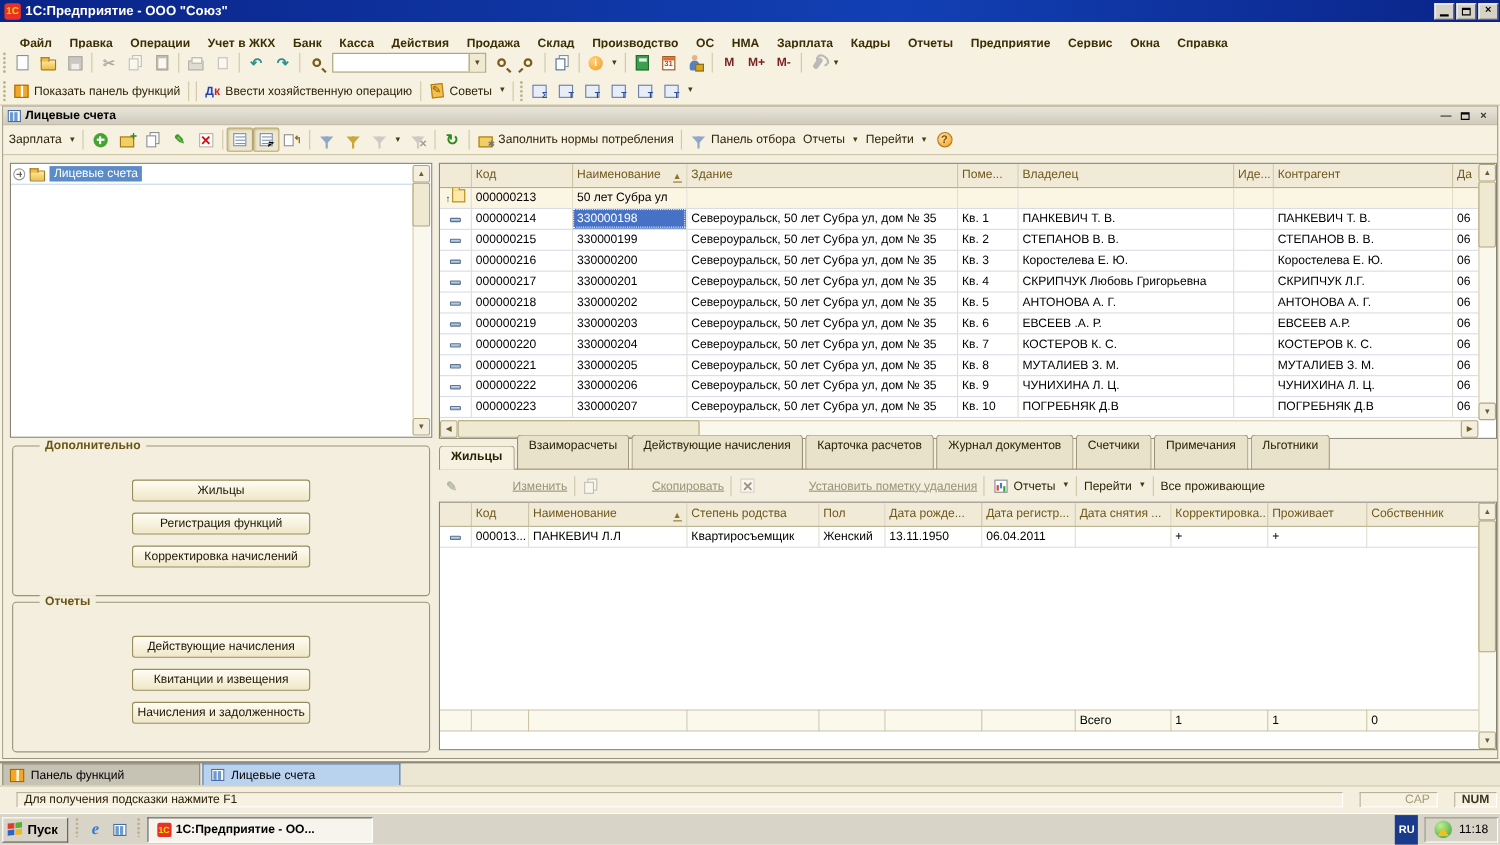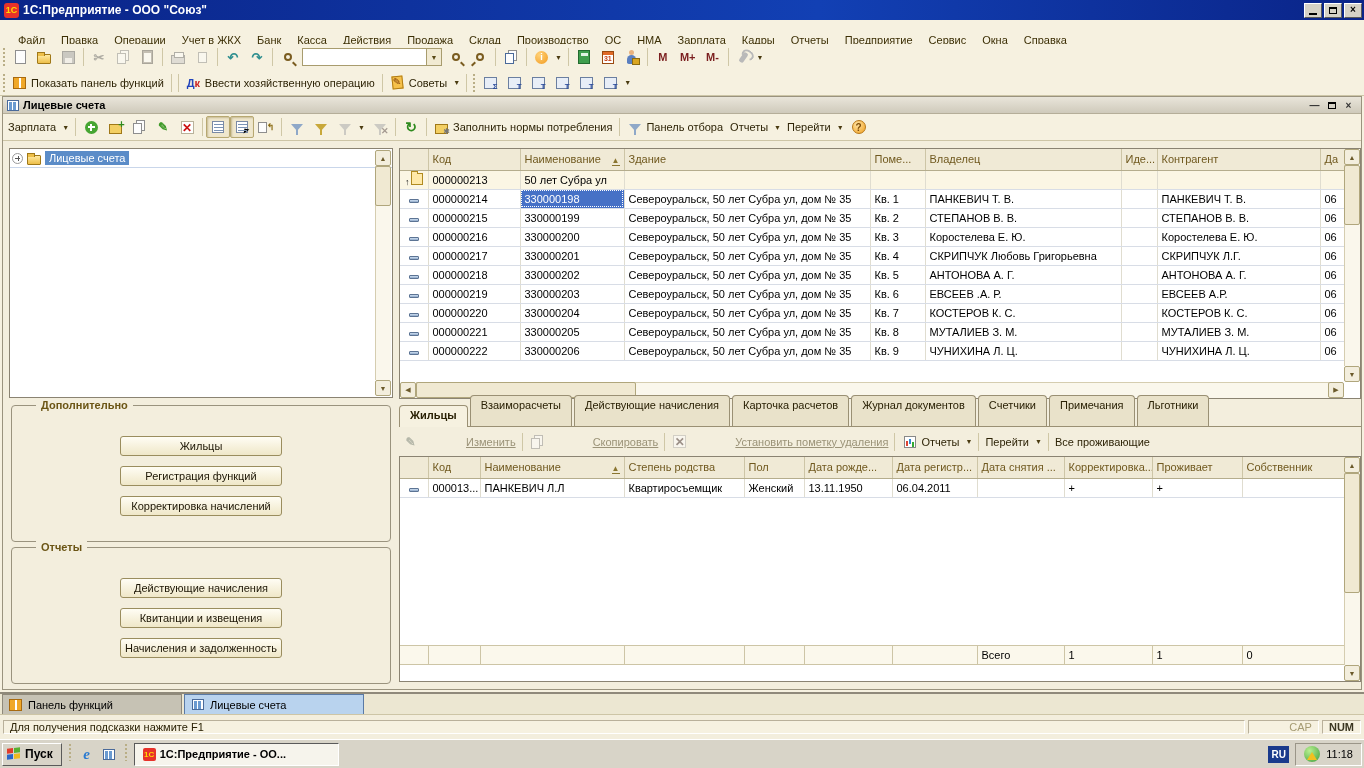--- a/index.html
+++ b/index.html
@@ -14,21 +14,21 @@
     font-weight:bold; font-size:9px; display:flex; align-items:center; justify-content:center; margin:0 4px 0 2px; }
   .titlebar .t-text { font-weight:bold; font-size:12px; flex:1; }
   .winbtn { width:18px; height:15px; background:#d6d2c6; border:1px solid; border-color:#fff #5a5a5a #5a5a5a #fff;
     margin-left:2px; display:flex; align-items:center; justify-content:center; font-size:10px; color:#000; font-weight:bold; line-height:1; }
   .glyph-min { width:8px; height:2px; background:#000; margin-top:8px; }
   .glyph-restore { width:8px; height:7px; border:1px solid #000; border-top:2px solid #000; position:relative; background:#d6d2c6; }
   .glyph-restore::before { content:""; position:absolute; right:-3px; top:-5px; width:8px; height:7px; border:1px solid #000; border-top:2px solid #000; z-index:-1; }
 
   
   .menubar { position:absolute; left:0; top:20px; width:1364px; height:40px; background:#f6f1e0;
-    display:flex; align-items:center; border-bottom:1px solid #e2dcc4; padding-left:10px; }
+    display:flex; align-items:center; border-bottom:1px solid #e2dcc4; padding-left:10px;font-weight:bold; }
   .menu-item { padding:3px 8px; color:#3c2f05; cursor:default; }
   .grip { width:4px; align-self:stretch; margin:3px 2px;
     background-image:radial-gradient(circle, #b9ae86 1px, transparent 1.3px); background-size:4px 4px; }
 
   
   .tbar { position:absolute; left:0; width:1364px; background:#f6f1e0; display:flex; align-items:center; }
   .tb-std { top:44px; height:26px; }
   .tb-cmd { top:70px; height:26px; border-bottom:1px solid #cdc6a8; }
   .tbtn { height:22px; min-width:24px; padding:0 2px; display:flex; align-items:center; justify-content:center;
     border:1px solid transparent; border-radius:2px; gap:3px; color:#2e2407; white-space:nowrap; }
@@ -157,37 +157,37 @@
   .tab-underline { position:absolute; left:396px; top:284px; width:962px; height:1px; background:#9a9074; }
 
   .res-tb { position:absolute; left:396px; top:287px; width:962px; height:25px; display:flex; align-items:center; background:#f3eedd; }
   .res-tb .tbtn u { text-decoration:underline;margin-left:44px; }
 
   
   .wtabs { position:absolute; left:0; top:692px; width:1364px; height:22px; background:#ece7d2; border-top:2px solid #8f897a; display:flex; align-items:flex-end; padding-left:2px; gap:2px; }
   .wtab { height:20px; display:flex; align-items:center; gap:4px; padding:0 10px 0 4px; border:1px solid #8f897a; border-bottom:none; background:#c6c2b4; min-width:180px; }
   .wtab.active { background:#b9d3ee; border-color:#5a7aa5; }
   .statusbar { position:absolute; left:0; top:714px; width:1364px; height:25px; background:#f3eedd; display:flex; align-items:center; gap:3px; padding:2px 3px; border-top:1px solid #cdc5a6; }
-  .status-cell { border:1px solid; border-color:#b9b09a #fff #fff #b9b09a; height:14px; display:flex; align-items:center; padding:0 6px; background:#f6f1e0; }
+  .status-cell { border:1px solid; border-color:#b9b09a #fff #fff #b9b09a; height:14px; display:flex; align-items:center; padding:0 6px; background:#f6f1e0;margin-left:12px; }
   .status-hint { flex:1; color:#2a2105; }
   .cap { color:#a59b72;padding-left:40px; } .num { color:#3a3520; font-weight:bold; }
 
   
   .taskbar { position:absolute; left:0; top:739px; width:1364px; height:29px; background:#d8d4c8; border-top:1px solid #fff; display:flex; align-items:center; padding:0 2px; gap:4px; }
   .startbtn { height:23px; display:flex; align-items:center; gap:4px; padding:0 8px 0 4px; background:#d8d4c8;
     border:1px solid; border-color:#fff #5a5a5a #5a5a5a #fff; font-weight:bold; font-size:12px; }
   .flag { width:14px; height:12px; display:grid; grid-template-columns:6px 6px; grid-template-rows:5px 5px; gap:1px; transform:skewY(-6deg); }
   .flag i:nth-child(1){background:#e03c2c;} .flag i:nth-child(2){background:#58b030;} .flag i:nth-child(3){background:#2a66c8;} .flag i:nth-child(4){background:#f0b820;}
   .ql { width:18px; height:18px; display:flex; align-items:center; justify-content:center; }
   .ie { color:#2a7ad0; font-weight:bold; font-style:italic; font-size:15px; font-family:"Liberation Serif",serif; }
   .taskbtn { height:23px; display:flex; align-items:center; gap:4px; padding:0 8px; background:#f6f4ec;
     border:1px solid; border-color:#5a5a5a #fff #fff #5a5a5a; font-weight:bold; width:205px; }
   .mini-logo { width:13px; height:13px; background:#e7322a; border-radius:2px; color:#ffd800; font-weight:bold; font-size:8px; display:flex; align-items:center; justify-content:center; }
   .tray { margin-left:auto; display:flex; align-items:center; gap:6px; }
-  .lang { width:21px; height:17px; background:#1a3a8c; color:#fff; font-size:10px; font-weight:bold; display:flex; align-items:center; justify-content:center; }
+  .lang { width:21px; height:27px; background:#1a3a8c; color:#fff; font-size:10px; font-weight:bold; display:flex; align-items:center; justify-content:center; }
   .tray-box { height:23px; border:1px solid; border-color:#9a9588 #fff #fff #9a9588; display:flex; align-items:center; gap:6px; padding:0 8px; }
   .tray-ico { width:16px; height:16px; border-radius:50%; background:radial-gradient(circle at 35% 30%,#b8f090,#3f9e3a); position:relative; }
   .tray-ico::after { content:""; position:absolute; left:3px; top:6px; width:0; height:0; border-left:5px solid transparent; border-right:5px solid transparent; border-bottom:8px solid #f2c020; }
   .clock { font-size:11px; }
 </style>
 </head>
 <body>
 
 <div class="titlebar">
   <div class="app-logo">1C</div>
@@ -678,20 +678,31 @@
             </tr>
             <tr>
               <td class="marker"><i class="g-dash"></i></td>
               <td>000000222</td>
               <td>330000206</td>
               <td>Североуральск, 50 лет Субра ул, дом № 35</td>
               <td>Кв. 9</td>
               <td>ЧУНИХИНА Л. Ц.</td>
               <td></td>
               <td>ЧУНИХИНА Л. Ц.</td>
+              <td>06</td>
+            </tr>
+            <tr>
+              <td class="marker"><i class="g-dash"></i></td>
+              <td>000000223</td>
+              <td>330000207</td>
+              <td>Североуральск, 50 лет Субра ул, дом № 35</td>
+              <td>Кв. 10</td>
+              <td>ПОГРЕБНЯК Д.В</td>
+              <td></td>
+              <td>ПОГРЕБНЯК Д.В</td>
               <td>06</td>
             </tr>
           </tbody>
       </table>
       <div class="sb-btn" style="right:0px; top:0px;">▲</div>
       <div class="sb-track-v" style="right:0px; top:16px; height:201px;"></div>
       <div class="sb-thumb" style="right:0px; top:16px; width:16px; height:60px;"></div>
       <div class="sb-btn" style="right:0px; top:217px;">▼</div>
       <div class="sb-btn" style="left:0px; bottom:0px;">◀</div>
       <div class="sb-track-h" style="left:16px; bottom:0px; width:913px;"></div>

